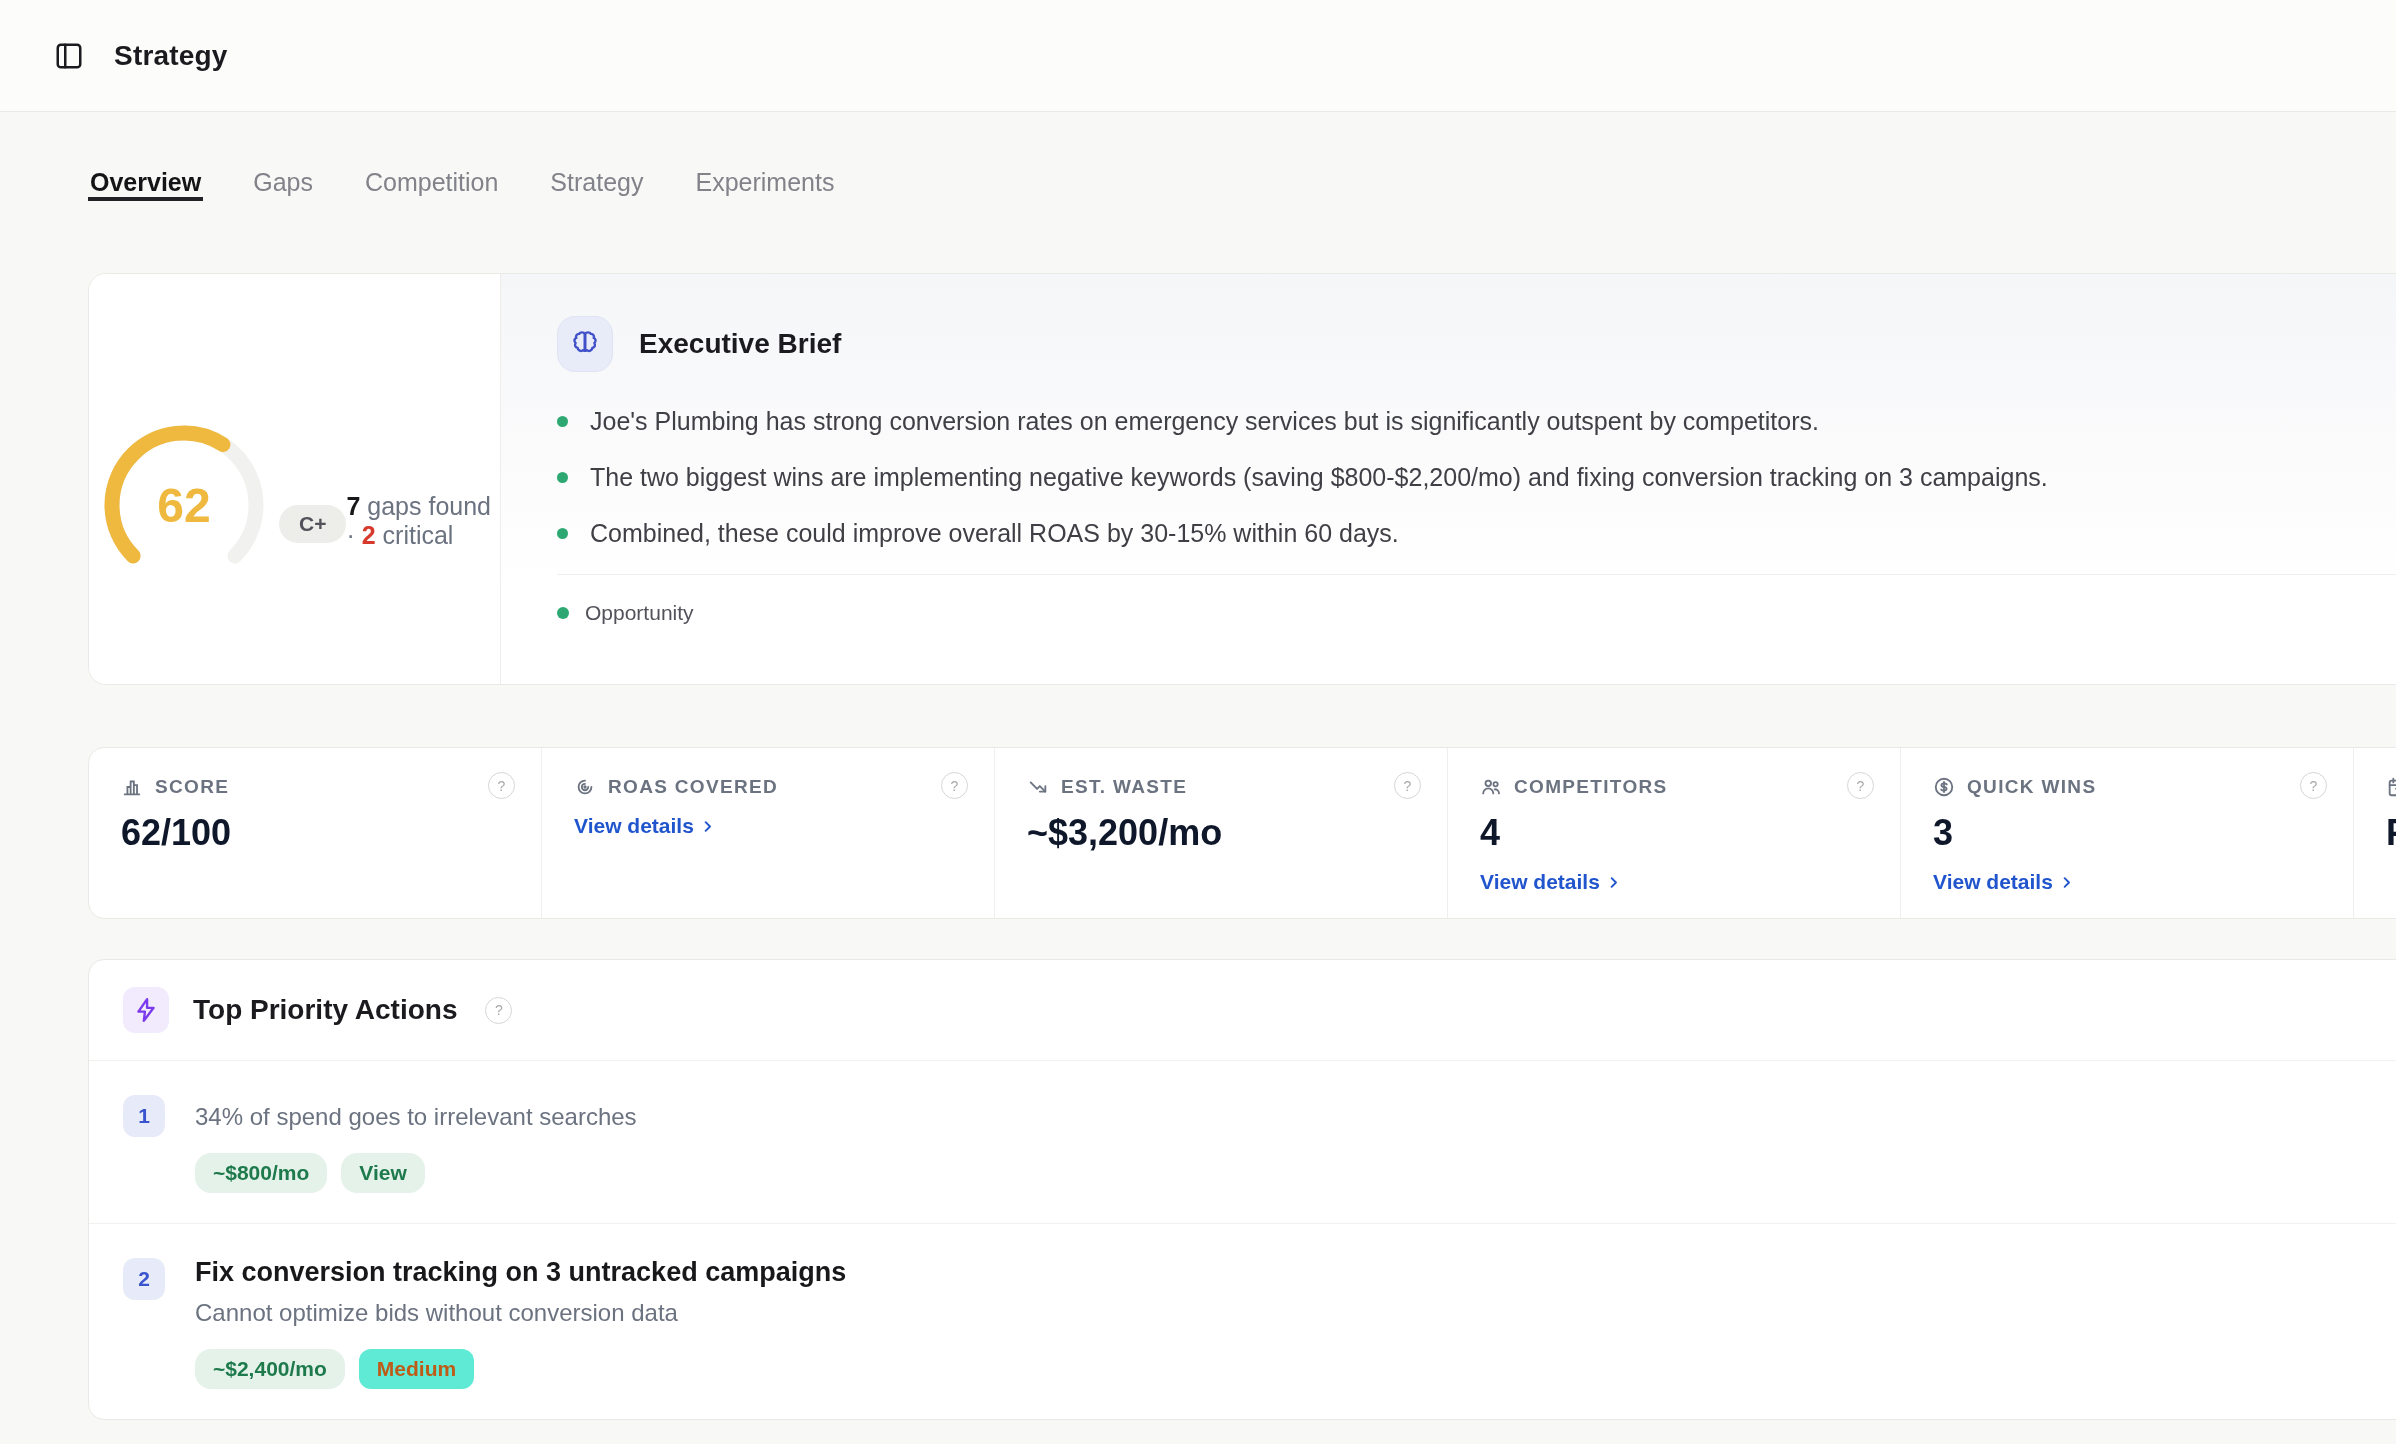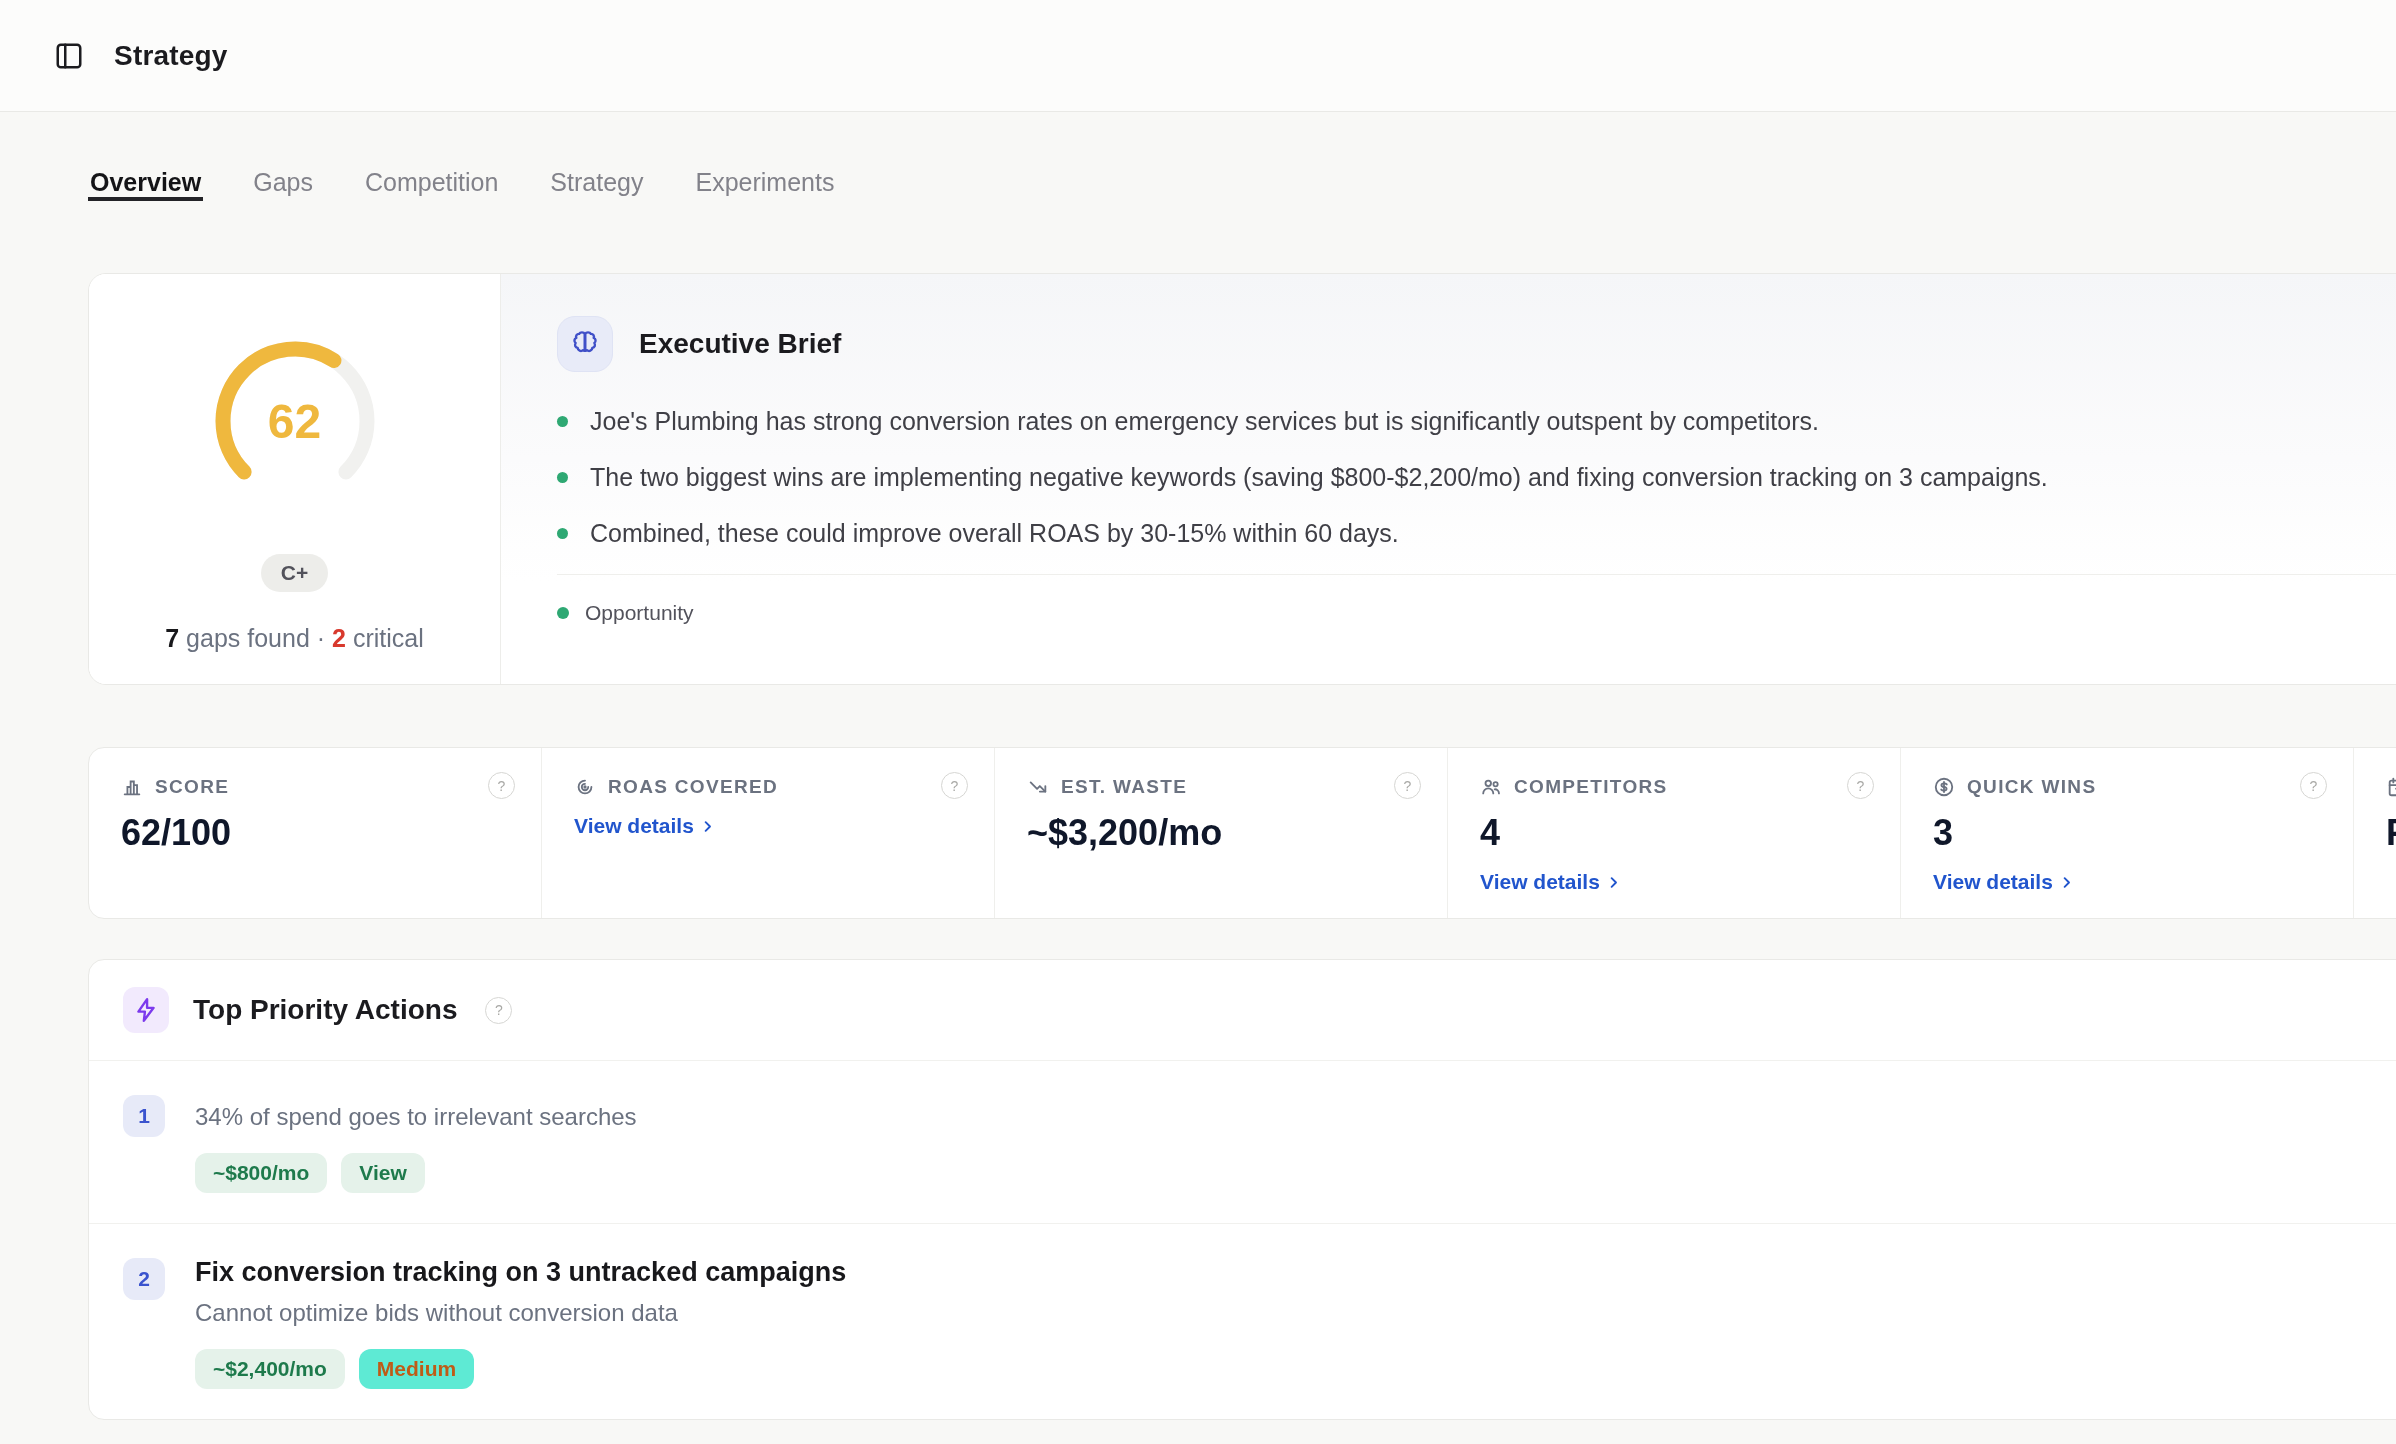--- a/index.html
+++ b/index.html
@@ -18,21 +18,21 @@
 
   
   .tabs { display:flex; gap:48px; margin-top:56px; }
   .tab { font-size:25px; color:#82828A; padding:0 2px 0 2px; cursor:pointer; border-bottom:4px solid transparent; }
   .tab.active { color:#141417; font-weight:600; border-bottom-color:#232327; }
 
   
   .hero { margin-top:72px; display:flex; width:2718px; height:412px;
           background:#FFFFFF; border:1px solid #E9E9E6; border-radius:18px; overflow:hidden; }
   .score-panel { width:412px; flex:none; border-right:1px solid #EDEDEA; background:#FFFFFF;
-                 display:flex; flex-direction:column; align-items:center; padding-top:52px; }
+                 display:flex; flex-direction:row; align-items:center; padding-top:52px; }
   .gauge-wrap { position:relative; width:190px; height:190px; }
   .gauge-number { position:absolute; inset:0; display:flex; align-items:center; justify-content:center;
                   font-size:48px; font-weight:700; color:#EFB83E; }
   .grade-pill { margin-top:38px; background:#EDEDEA; color:#52525B; font-size:21px; font-weight:600;
                 padding:7px 20px; border-radius:999px; }
   .gaps-line { margin-top:32px; font-size:25px; color:#6B7280; }
   .gaps-line .n-dark { color:#18181B; font-weight:700; }
   .gaps-line .n-red  { color:#D8392D; font-weight:700; }
 
   .brief-panel { flex:1; background:linear-gradient(180deg,#F5F6F8 0%,#FBFBFC 45%,#FFFFFF 75%);
@@ -74,21 +74,21 @@
   .priority-title { font-size:28px; font-weight:700; }
   .row-divider { border-top:1px solid #F1F1EE; }
   .action-item { display:flex; gap:30px; padding:32px 34px 30px 34px; cursor:pointer; }
   .num-badge { width:42px; height:42px; flex:none; border-radius:12px; background:#E7EAF8;
                color:#3A53CE; font-size:21px; font-weight:700; display:flex; align-items:center;
                justify-content:center; margin-top:2px; }
   .action-title { font-size:27px; font-weight:600; color:#18181B; line-height:33px; }
   .action-sub { margin-top:10px; font-size:24px; color:#6B7280; }
   .badge-row { margin-top:22px; display:flex; gap:14px; }
   .pill { font-size:21px; font-weight:600; padding:8px 18px; border-radius:12px; }
-  .pill.green { background:#E5F2EA; color:#1E7A4C; }
+  .pill.green { background:#E5F2EA; color:#1E7A4C;border-radius:16px; }
   .pill.orange { background:#5eead4; color:#BF5B16; }
 
   svg { display:block; }
 </style>
 </head>
 <body>
 
 <div class="topbar">
   <div class="panel-toggle">
     <span>

